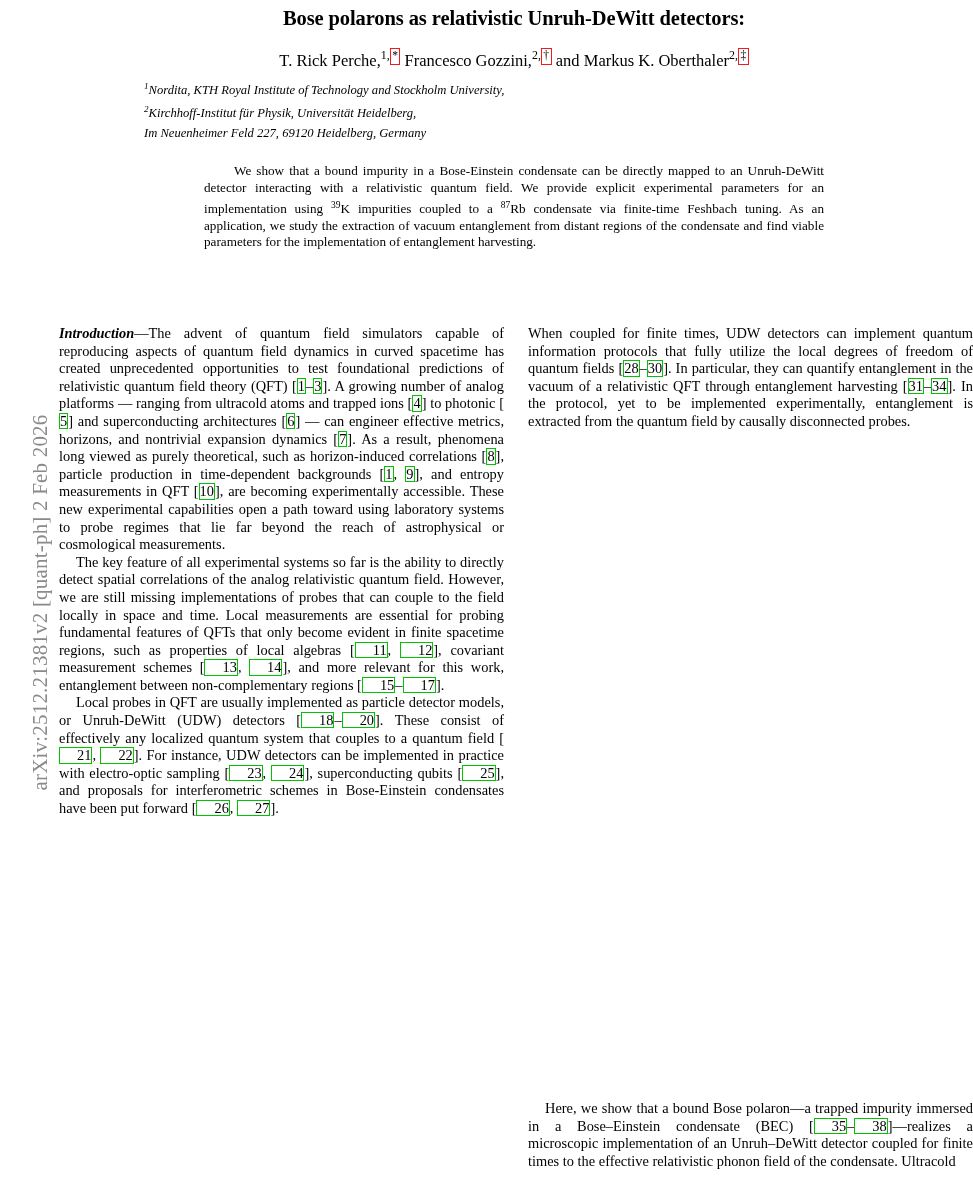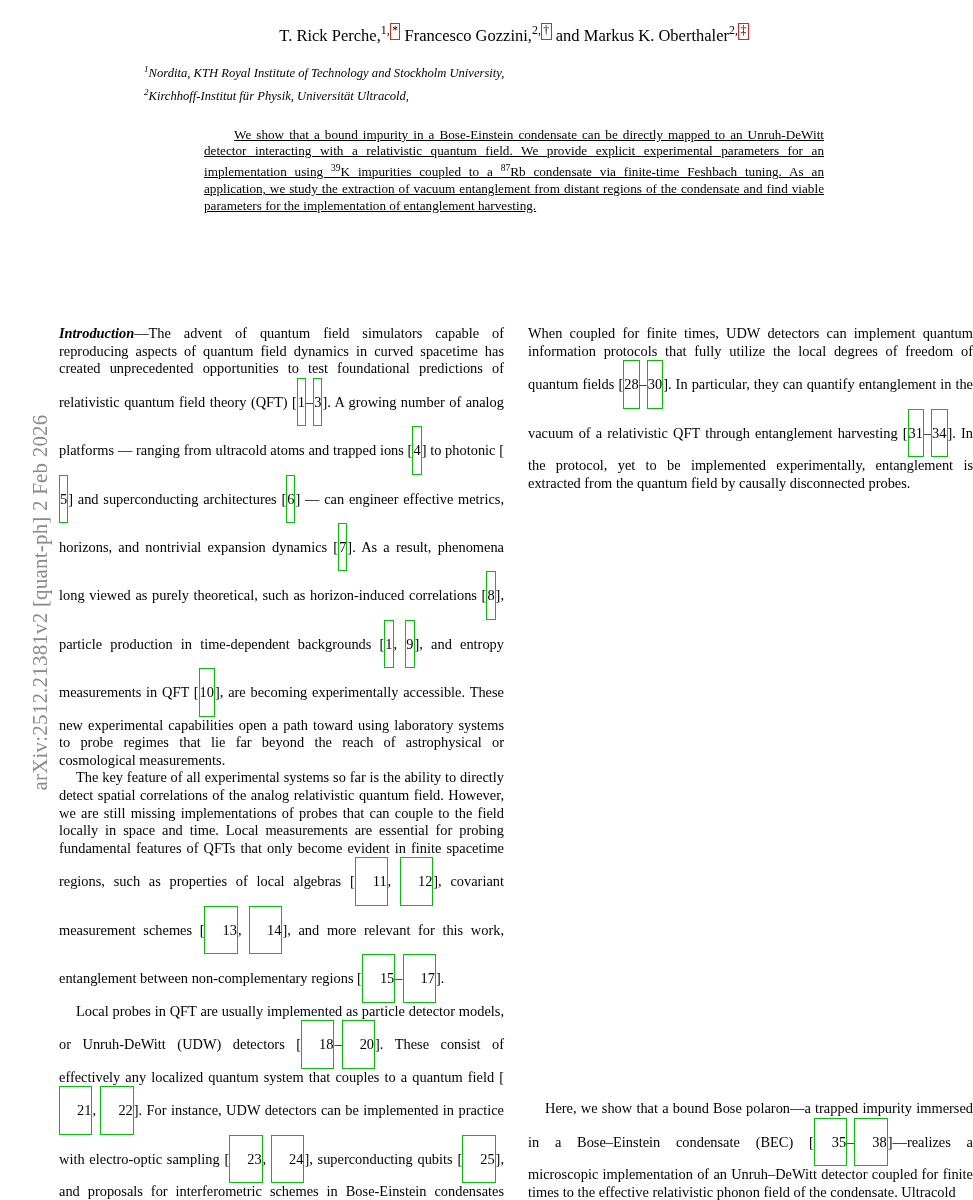--- a/index.html
+++ b/index.html
@@ -16,77 +16,79 @@
 
   
   #page{position:absolute;left:55px;top:0;width:918px;height:1200px;}
 
   #title{
     width:700px;margin:0 auto;padding-top:6px;
     text-align:center;font-size:20.5px;line-height:25px;font-weight:bold;
     letter-spacing:-0.1px;
   }
   #authors{
-    width:740px;margin:14px auto 16px;text-align:center;
+    width:740px;margin:14px auto 8px;text-align:center;
     font-size:16.5px;line-height:20px;
   }
   .affil{
     width:740px;margin:4px auto 0;text-align:left;
     font-size:12.6px;line-height:15.5px;font-style:italic;
   }
   .sup{font-size:.72em;vertical-align:super;font-style:normal;}
   .supi{font-size:.72em;vertical-align:super;font-style:italic;}
 
   .fnmark{
     display:inline-block;border:1px solid #ee1c1c;color:#000;
     font-size:.70em;vertical-align:super;line-height:1;
     padding:1px 1.5px 2px;margin:0 0 0 0;
   }
 
   #abstract{
     width:620px;margin:22px auto 4px;text-align:justify;
-    font-size:13.2px;line-height:16.6px;text-decoration:underline;
+    font-size:13.2px;line-height:16.6px;
   }
   #abstract .ind{display:inline-block;width:30px;}
 
   
   #cols{position:absolute;left:0;top:325px;width:918px;}
   .col{position:absolute;top:0;width:445px;}
   #col-left{left:4px;}
   #col-right{left:473px;}
 
   p.body{
     margin:0;text-align:justify;font-size:14.4px;line-height:17.6px;
     text-indent:17px;hyphens:none;
   }
   p.body.noind{text-indent:0;}
   .lead{font-weight:bold;font-style:italic;}
 
   
-  .cite{border:1px solid #00c400;padding:16px 0px;line-height:1;display:inline-block;}
+  .cite{border:1px solid #00c400;padding:0 0px;line-height:1;display:inline-block;}
 </style>
 </head>
 <body>
 
 <div id="arxiv-stamp">arXiv:2512.21381v2  [quant-ph]  2 Feb 2026</div>
 
 <div id="page">
 
   <div id="title">
+    <div>Bose polarons as relativistic Unruh-DeWitt detectors:</div>
   </div>
 
   <div id="authors">
     <span>T. Rick Perche,</span><span class="sup">1,</span><span class="fnmark">*</span>
     <span>Francesco Gozzini,</span><span class="sup">2,</span><span class="fnmark">†</span>
     <span>and</span>
     <span>Markus K. Oberthaler</span><span class="sup">2,</span><span class="fnmark">‡</span>
   </div>
 
   <div class="affil"><span class="supi">1</span><span>Nordita, KTH Royal Institute of Technology and Stockholm University,</span></div>
-  <div class="affil"><span class="supi">2</span><span>Kirchhoff-Institut für Physik, Universität Ultracold,</span></div>
+  <div class="affil"><span class="supi">2</span><span>Kirchhoff-Institut für Physik, Universität Heidelberg,</span></div>
+  <div class="affil"><span>Im Neuenheimer Feld 227, 69120 Heidelberg, Germany</span></div>
 
   <div id="abstract">
     <span class="ind"></span><span>We show that a bound impurity in a Bose-Einstein condensate can be directly mapped to an Unruh-DeWitt detector interacting with a relativistic quantum field. We provide explicit experimental parameters for an implementation using </span><span class="sup">39</span><span>K</span><span> impurities coupled to a </span><span class="sup">87</span><span>Rb</span><span> condensate via finite-time Feshbach tuning. As an application, we study the extraction of vacuum entanglement from distant regions of the condensate and find viable parameters for the implementation of entanglement harvesting.</span>
   </div>
 
   <div id="cols">
 
     <div class="col" id="col-left">
 
       <p class="body noind"><span class="lead">Introduction</span><span>—The advent of quantum field simulators capable of reproducing aspects of quantum field dynamics in curved spacetime has created unprecedented opportunities to test foundational predictions of relativistic quantum field theory (QFT) [</span><span class="cite">1</span><span>–</span><span class="cite">3</span><span>]. A growing number of analog platforms — ranging from ultracold atoms and trapped ions [</span><span class="cite">4</span><span>] to photonic [</span><span class="cite">5</span><span>] and superconducting architectures [</span><span class="cite">6</span><span>] — can engineer effective metrics, horizons, and nontrivial expansion dynamics [</span><span class="cite">7</span><span>]. As a result, phenomena long viewed as purely theoretical, such as horizon-induced correlations [</span><span class="cite">8</span><span>], particle production in time-dependent backgrounds [</span><span class="cite">1</span><span>, </span><span class="cite">9</span><span>], and entropy measurements in QFT [</span><span class="cite">10</span><span>], are becoming experimentally accessible. These new experimental capabilities open a path toward using laboratory systems to probe regimes that lie far beyond the reach of astrophysical or cosmological measurements.</span></p>

